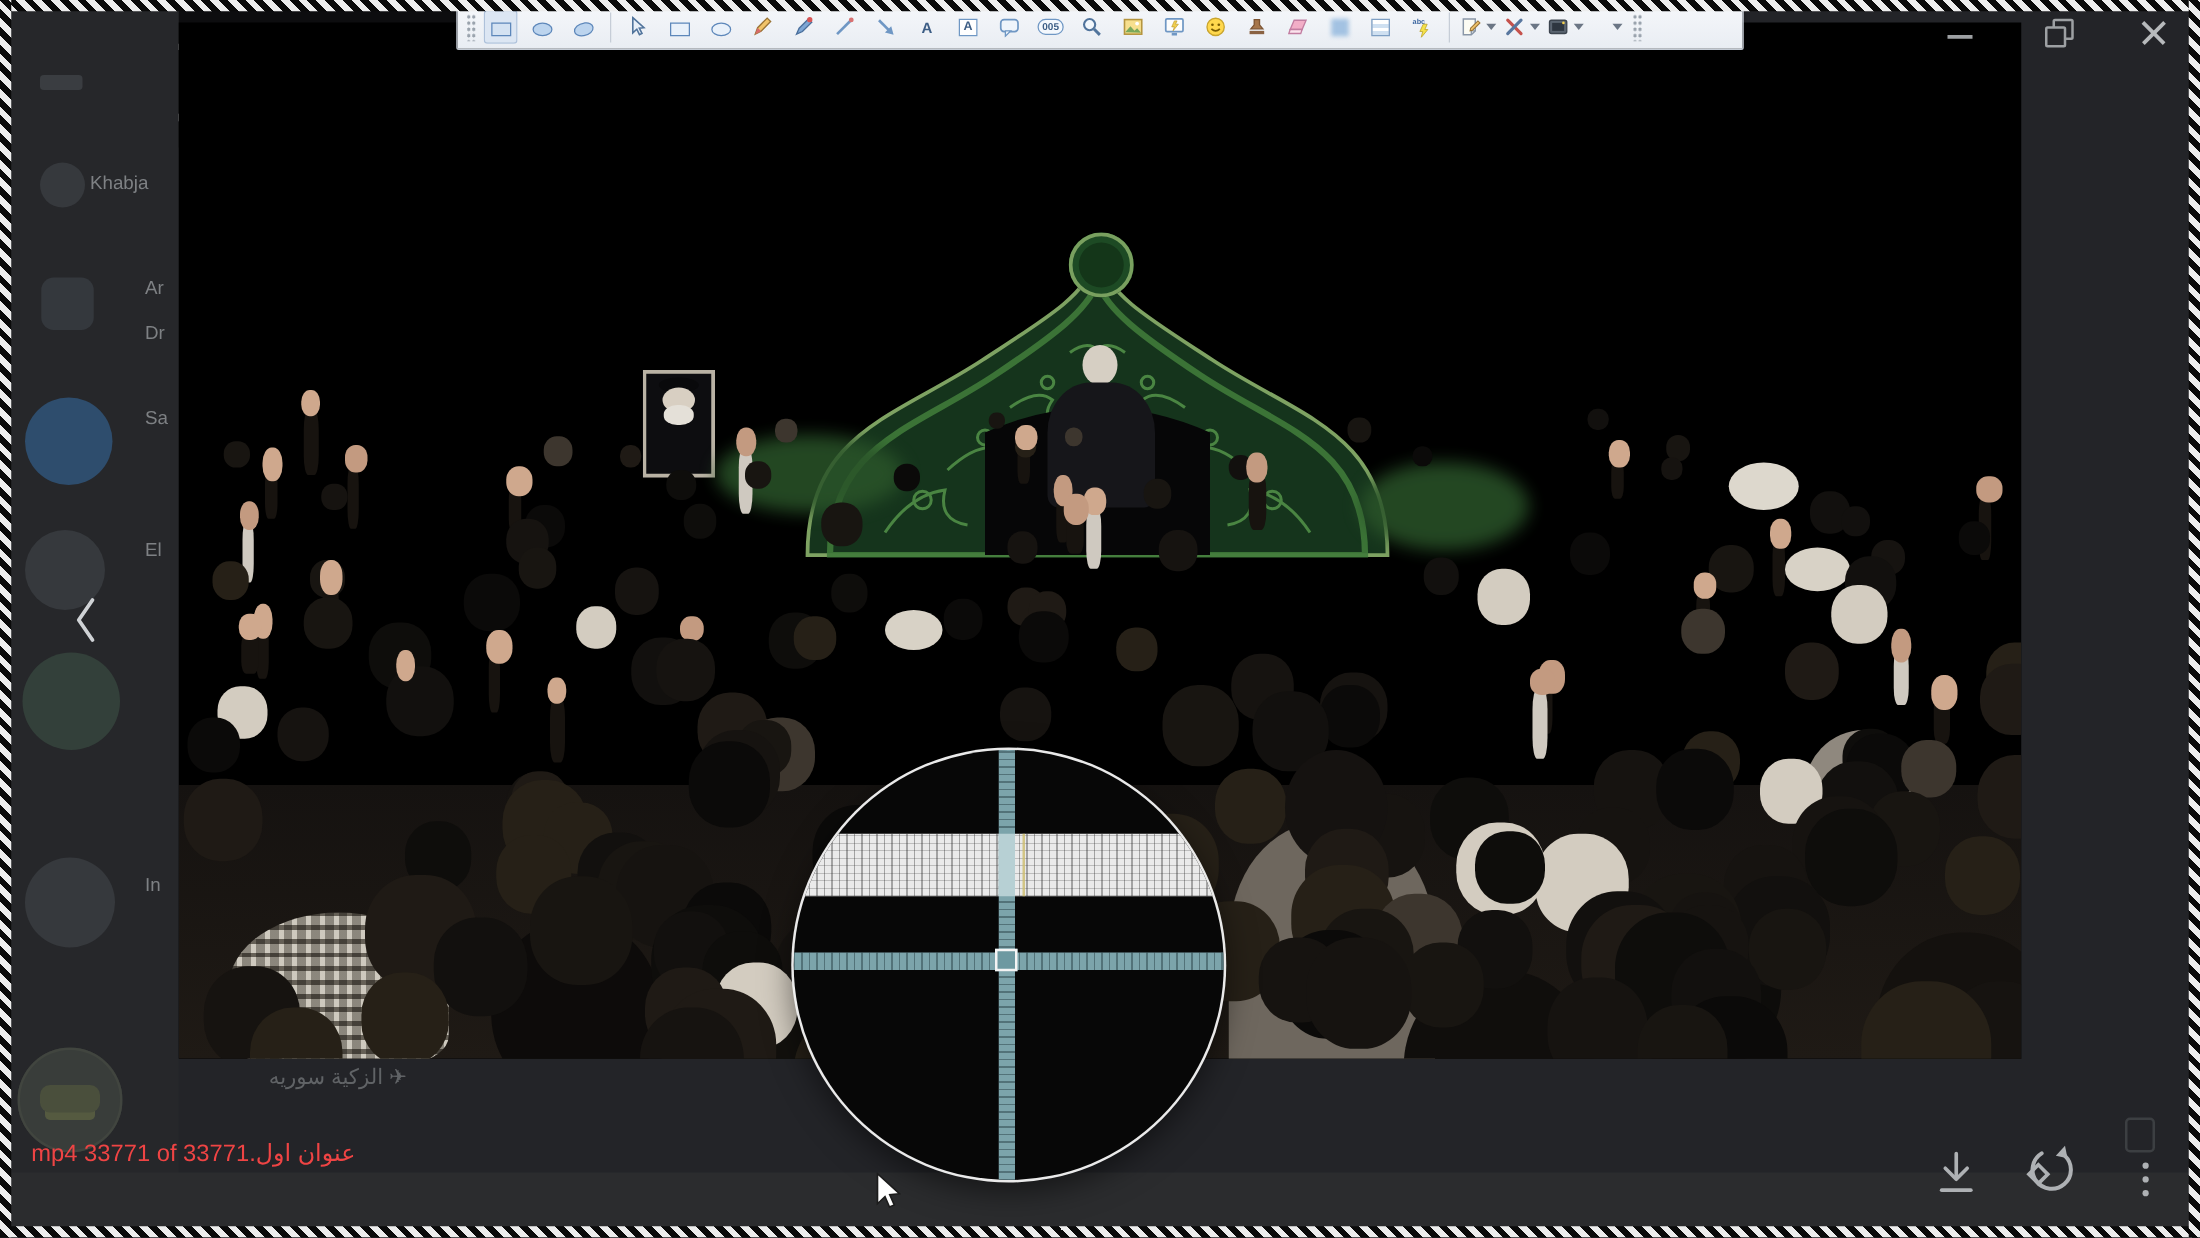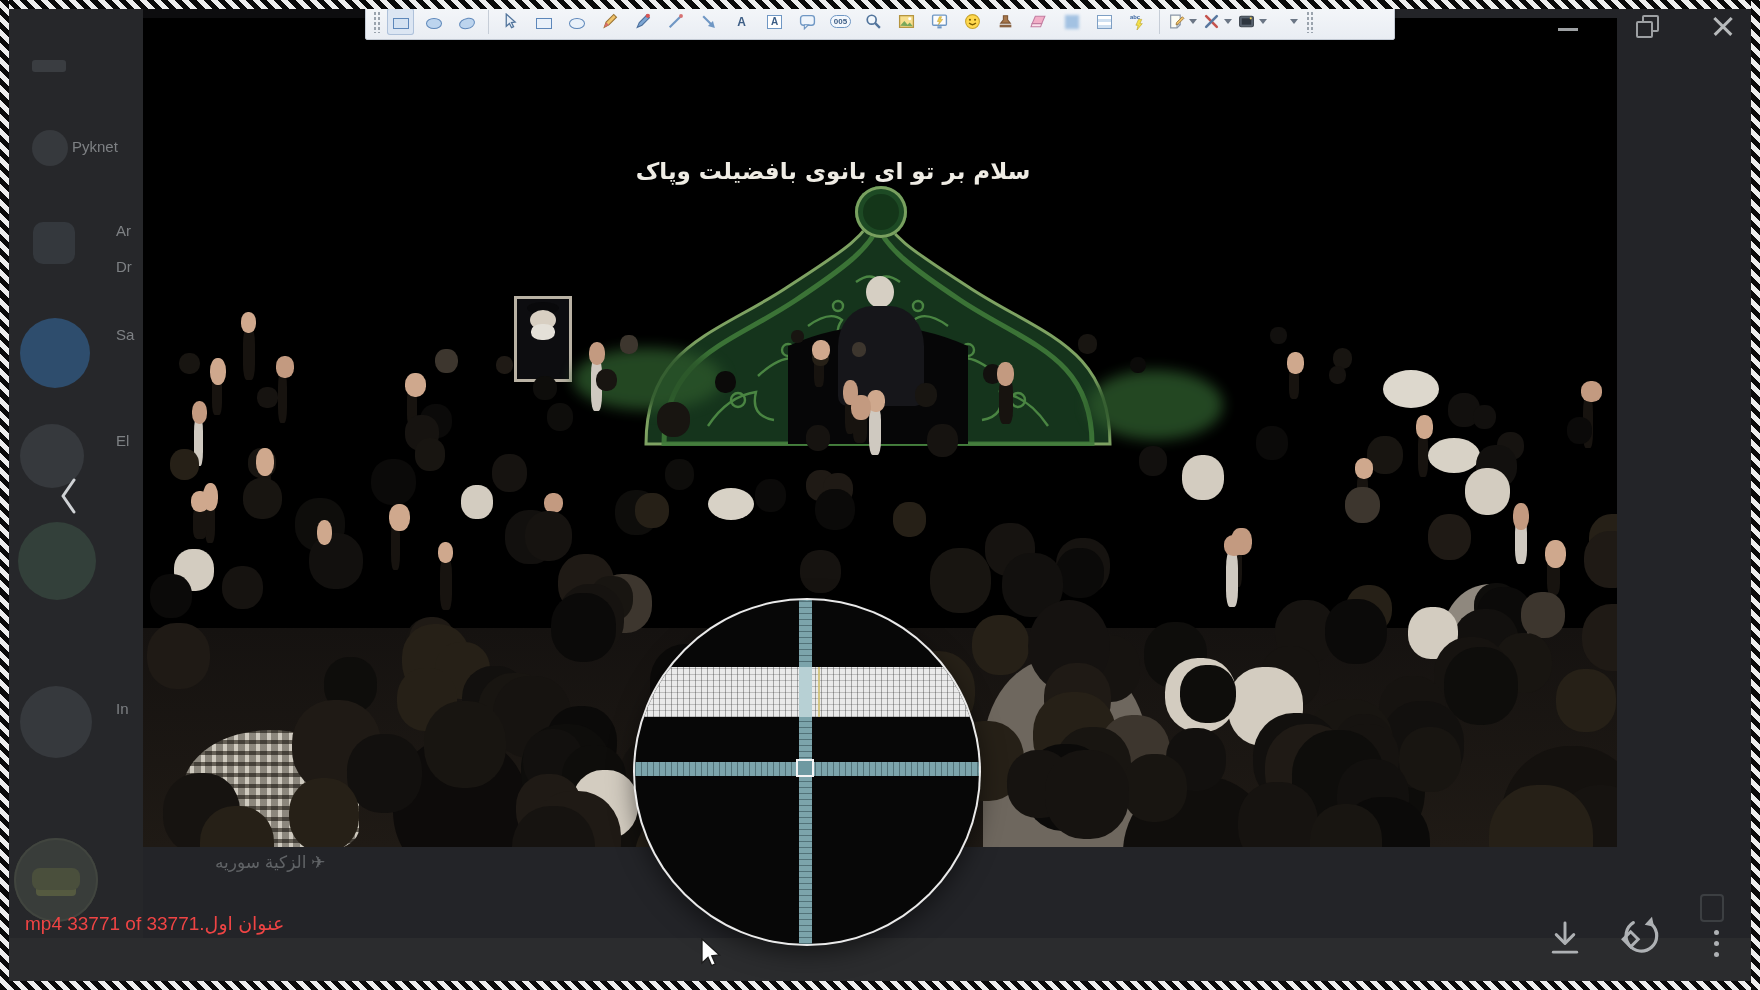--- a/index.html
+++ b/index.html
@@ -129,21 +129,21 @@
   .xhair{z-index:60;}
   .cursor-arrow{left:700px;top:938px;z-index:60;}
 </style>
 </head>
 <body>
 
 <div id="stage">
 
   <div id="sidebar" class="abs">
       <div class="sb-av" style="left: 32px; top: 130px; width: 36px; height: 36px;"></div>
-      <div class="sb-label" style="left: 72px; top: 138px;">Pyknet</div>
+      <div class="sb-label" style="left: 72px; top: 138px;">Khabja</div>
       <div class="sb-sq" style="left: 33px; top: 222px; width: 42px; height: 42px;"></div>
       <div class="sb-label" style="left: 116px; top: 222px;">Ar</div>
       <div class="sb-label" style="left: 116px; top: 258px;">Dr</div>
       <div class="sb-av" style="background: rgb(46, 77, 109); left: 20px; top: 318px; width: 70px; height: 70px;"></div>
       <div class="sb-label" style="left: 116px; top: 326px;">Sa</div>
       <div class="sb-av" style="left: 20px; top: 424px; width: 64px; height: 64px;"></div>
       <div class="sb-label" style="left: 116px; top: 432px;">El</div>
       <div class="sb-av" style="left: 20px; top: 686px; width: 72px; height: 72px;"></div>
       <div class="sb-label" style="left: 116px; top: 700px;">In</div>
       <div class="sb-av" style="left: 18px; top: 522px; width: 78px; height: 78px; background: rgb(51, 64, 58);"></div>
@@ -151,21 +151,20 @@
     </div>
 
   <div id="viewer-footer" class="abs"></div>
 
   <div class="abs bg-chat-avatar">
       <i></i>
     </div>
   <div class="abs bg-chat-title">الزکیة سوریه ✈</div>
 
   <div id="video" class="abs">
-    <div class="abs callig-sub">سلام بر تو ای بانوی بافضیلت وپاک</div>
 
     <svg class="abs" style="left:495px;top:168px;z-index:7;" width="480" height="260" viewBox="0 0 480 260">
       <path d="M8 258 C8 160 78 148 148 102 C200 68 228 52 240 22 C252 52 280 68 332 102 C402 148 472 160 472 258 Z" fill="#15341c" stroke="#7ea262" stroke-width="3"></path>
       <path d="M26 258 C26 170 92 158 158 114 C206 82 232 62 240 40 C248 62 274 82 322 114 C388 158 454 170 454 258 Z" fill="none" stroke="#3f7a3a" stroke-width="5" opacity=".9"></path>
       <g stroke="#4d8a45" stroke-width="2.4" fill="none" opacity=".95">
         <path d="M70 240 q20 -30 48 -34 q-6 24 18 28"></path>
         <path d="M410 240 q-20 -30 -48 -34 q6 24 -18 28"></path>
         <path d="M120 190 q26 -24 44 -16 q-14 20 6 30"></path>
         <path d="M360 190 q-26 -24 -44 -16 q14 20 -6 30"></path>
         <path d="M170 140 q22 -16 34 -6 q-10 14 4 22"></path>

